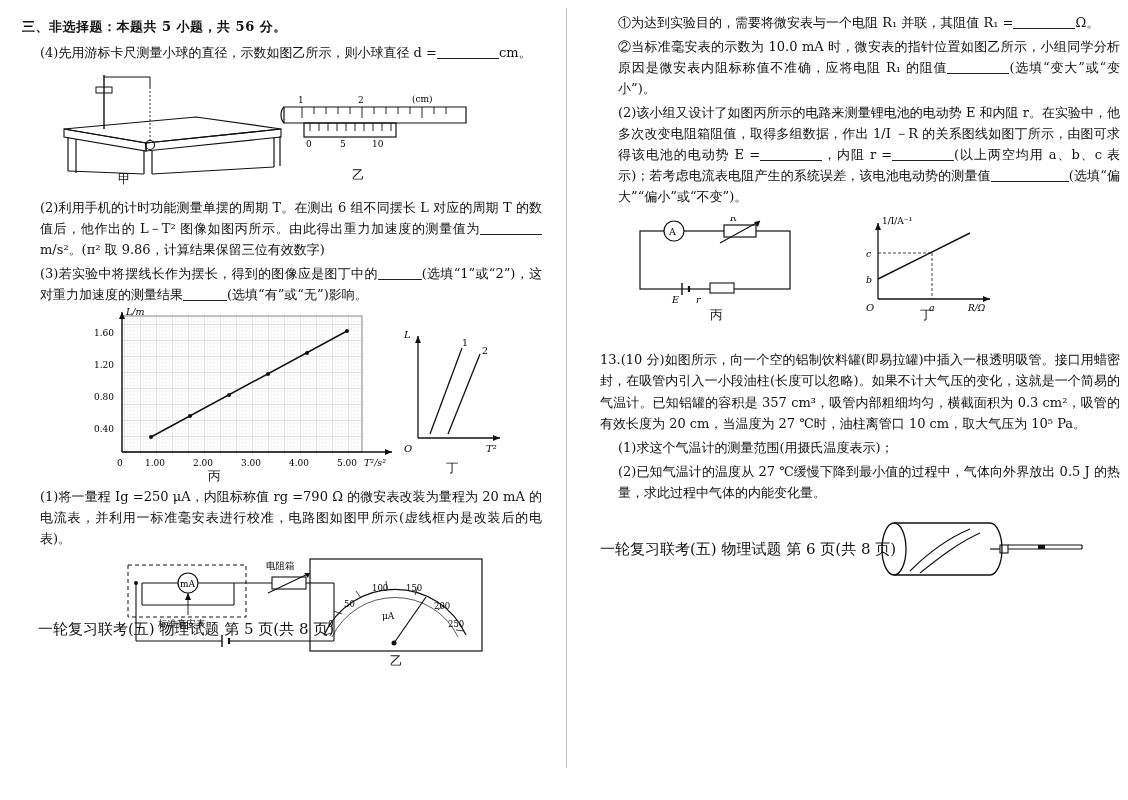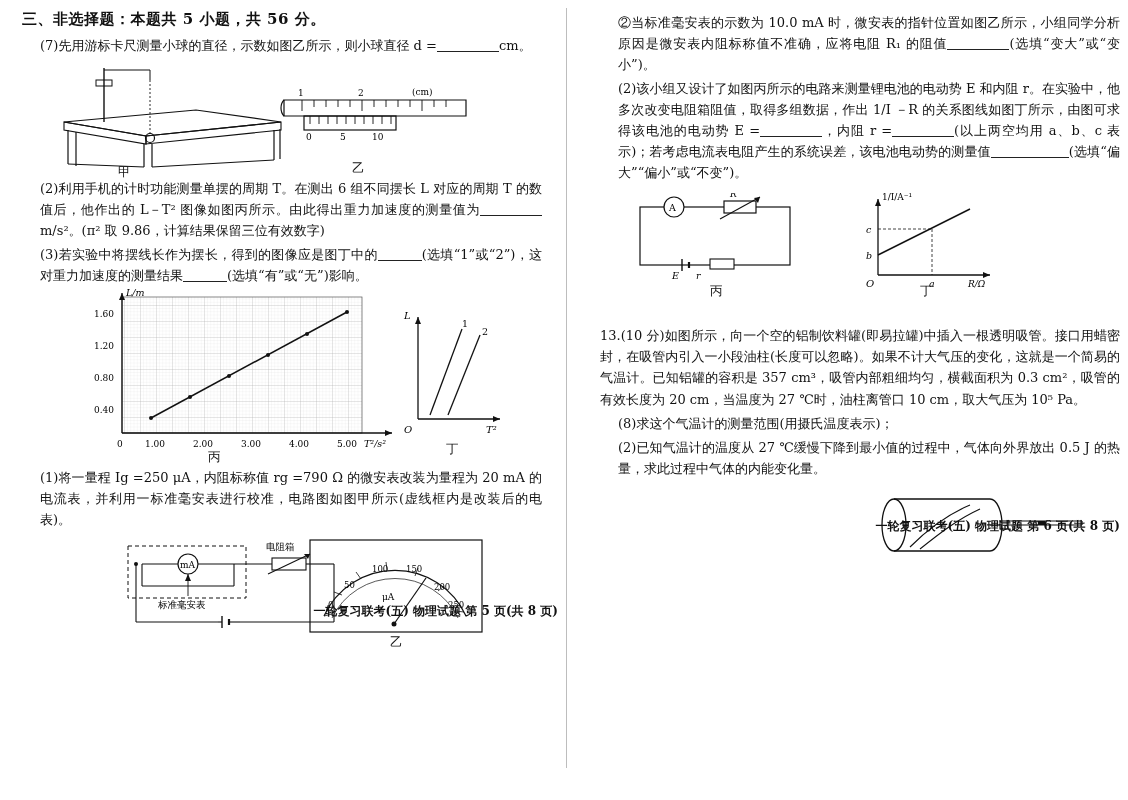--- a/index.html
+++ b/index.html
@@ -9,47 +9,47 @@
     font-family:"DejaVu Serif","Liberation Serif",serif;
     color:#111;
     position:relative;
     overflow:hidden;
   }
   .page{position:absolute;inset:0;}
   .col{position:absolute;top:0;width:520px;}
   .col-left{left:22px;}
   .col-right{left:600px;}
   .divider{position:absolute;left:566px;top:8px;width:1px;height:760px;background:#bdbdbd;}
-  .sec-head{font-size:15px;font-weight:bold;margin:10px 0 6px 0;letter-spacing:.5px;}
+  .sec-head{font-size:13px;font-weight:bold;margin:18px 0 6px 0;letter-spacing:.5px;}
   p{margin:0 0 3px 0;font-size:13px;line-height:1.62;text-align:justify;}
   .indent{text-indent:0;padding-left:18px;}
   .fill{display:inline-block;border-bottom:1px solid #222;min-width:62px;height:.95em;vertical-align:-2px;}
   .fill.s{min-width:44px;}
   .fill.l{min-width:78px;}
   .figwrap{position:relative;}
   .footer{
-    position:absolute;bottom:30px;font-size:12px;font-weight:bold;width:520px;text-align:right;
+    position:absolute;bottom:30px;font-size:15px;font-weight:normal;width:520px;text-align:left;
   }
   svg{display:block;}
 </style>
 </head>
 <body>
 
 <div class="page">
 
   <div class="divider"></div>
 
   <div class="col col-left">
 
     <div class="sec-head">三、非选择题：本题共 5 小题，共 56 分。</div>
 
     <div>
 
       <p class="indent">
-        <span>(7)先用游标卡尺测量小球的直径，示数如图乙所示，则小球直径 d =</span><span class="fill"></span><span>cm。</span>
+        <span>(4)先用游标卡尺测量小球的直径，示数如图乙所示，则小球直径 d =</span><span class="fill"></span><span>cm。</span>
       </p>
 
       <div class="figwrap" style="height:118px;margin-top:4px;">
         <svg width="250" height="108" style="position:absolute;left:24px;top:0;">
 
           <line x1="58" y1="8" x2="58" y2="62" stroke="#111" stroke-width="1.4"></line>
           <line x1="58" y1="10" x2="104" y2="10" stroke="#111" stroke-width="1.2"></line>
           <line x1="104" y1="10" x2="104" y2="20" stroke="#111" stroke-width="1"></line>
           <line x1="104" y1="20" x2="104" y2="74" stroke="#111" stroke-width="0.9" stroke-dasharray="2,2"></line>
           <circle cx="104" cy="78" r="4.5" fill="none" stroke="#111" stroke-width="1.2"></circle>
@@ -108,21 +108,21 @@
           </g>
           <text x="26" y="58" font-size="9" font-family="'DejaVu Serif',serif">0</text>
           <text x="60" y="58" font-size="9" font-family="'DejaVu Serif',serif">5</text>
           <text x="92" y="58" font-size="9" font-family="'DejaVu Serif',serif">10</text>
         </svg>
 
         <div style="position:absolute;left:96px;top:104px;font-size:12.5px;">甲</div>
         <div style="position:absolute;left:330px;top:100px;font-size:12.5px;">乙</div>
       </div>
 
-      <p class="indent" style="">
+      <p class="indent" style="margin-top:12px;">
         <span>(2)利用手机的计时功能测量单摆的周期 T。在测出 6 组不同摆长 L 对应的周期 T 的数值后，他作出的 L－T² 图像如图丙所示。由此得出重力加速度的测量值为</span><span class="fill"></span><span>m/s²。(π² 取 9.86，计算结果保留三位有效数字)</span>
       </p>
 
       <p class="indent">
         <span>(3)若实验中将摆线长作为摆长，得到的图像应是图丁中的</span><span class="fill s"></span><span>(选填“1”或“2”)，这对重力加速度的测量结果</span><span class="fill s"></span><span>(选填“有”或“无”)影响。</span>
       </p>
 
       <div class="figwrap" style="height:178px;margin-top:0;">
         <svg width="330" height="170" style="position:absolute;left:70px;top:0;">
           <defs>
@@ -248,20 +248,23 @@
     </div>
 
     <div class="footer" style="left:16px;">一轮复习联考(五)  物理试题  第 5 页(共 8 页)</div>
   </div>
 
   <div class="col col-right">
 
     <div style="height:12px;"></div>
 
     <p class="indent">
+      <span>①为达到实验目的，需要将微安表与一个电阻 R₁ 并联，其阻值 R₁ =</span><span class="fill"></span><span>Ω。</span>
+    </p>
+    <p class="indent">
       <span>②当标准毫安表的示数为 10.0 mA 时，微安表的指针位置如图乙所示，小组同学分析原因是微安表内阻标称值不准确，应将电阻 R₁ 的阻值</span><span class="fill"></span><span>(选填“变大”或“变小”)。</span>
     </p>
     <p class="indent">
       <span>(2)该小组又设计了如图丙所示的电路来测量锂电池的电动势 E 和内阻 r。在实验中，他多次改变电阻箱阻值，取得多组数据，作出 1/I －R 的关系图线如图丁所示，由图可求得该电池的电动势 E =</span><span class="fill"></span><span>，内阻 r =</span><span class="fill"></span><span>(以上两空均用 a、b、c 表示)；若考虑电流表电阻产生的系统误差，该电池电动势的测量值</span><span class="fill l"></span><span>(选填“偏大”“偏小”或“不变”)。</span>
     </p>
 
     <div class="figwrap" style="height:110px;margin-top:8px;">
       <svg width="200" height="92" style="position:absolute;left:20px;top:2px;">
         <rect x="20" y="14" width="150" height="58" fill="none" stroke="#111" stroke-width="1.2"></rect>
         <circle cx="54" cy="14" r="10" fill="#fff" stroke="#111" stroke-width="1.2"></circle>
@@ -293,21 +296,21 @@
         <text x="16" y="68" font-size="9.5" font-style="italic" font-family="'DejaVu Serif',serif">b</text>
         <text x="79" y="96" font-size="9.5" font-style="italic" font-family="'DejaVu Serif',serif">a</text>
       </svg>
 
       <div style="position:absolute;left:110px;top:92px;font-size:12.5px;">丙</div>
       <div style="position:absolute;left:320px;top:92px;font-size:12.5px;">丁</div>
     </div>
 
     <div style="margin-top:24px;">
       <p>13.(10 分)如图所示，向一个空的铝制饮料罐(即易拉罐)中插入一根透明吸管。接口用蜡密封，在吸管内引入一小段油柱(长度可以忽略)。如果不计大气压的变化，这就是一个简易的气温计。已知铝罐的容积是 357 cm³，吸管内部粗细均匀，横截面积为 0.3 cm²，吸管的有效长度为 20 cm，当温度为 27 ℃时，油柱离管口 10 cm，取大气压为 10⁵ Pa。</p>
-      <p class="indent">(8)求这个气温计的测量范围(用摄氏温度表示)；</p>
+      <p class="indent">(1)求这个气温计的测量范围(用摄氏温度表示)；</p>
       <p class="indent">(2)已知气温计的温度从 27 ℃缓慢下降到最小值的过程中，气体向外界放出 0.5 J 的热量，求此过程中气体的内能变化量。</p>
 
       <div class="figwrap" style="height:80px;margin-top:6px;">
         <svg width="240" height="76" style="position:absolute;left:250px;top:0;">
           <ellipse cx="44" cy="40" rx="12" ry="26" fill="none" stroke="#111" stroke-width="1.3"></ellipse>
           <path d="M44,14 L140,14 M44,66 L140,66" stroke="#111" stroke-width="1.3" fill="none"></path>
           <path d="M140,14 A12,26 0 0 1 140,66" fill="none" stroke="#111" stroke-width="1.3"></path>
           <path d="M60,62 C78,44 96,30 120,20" stroke="#111" stroke-width="1.1" fill="none"></path>
           <path d="M70,64 C90,48 108,34 130,24" stroke="#111" stroke-width="1.1" fill="none"></path>
           <rect x="150" y="36" width="8" height="8" fill="none" stroke="#111" stroke-width="1.1"></rect>

